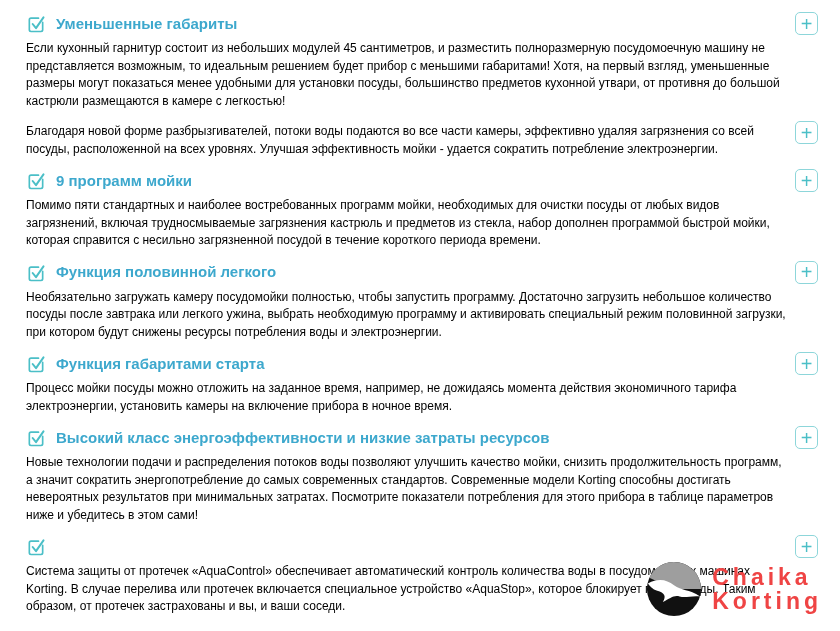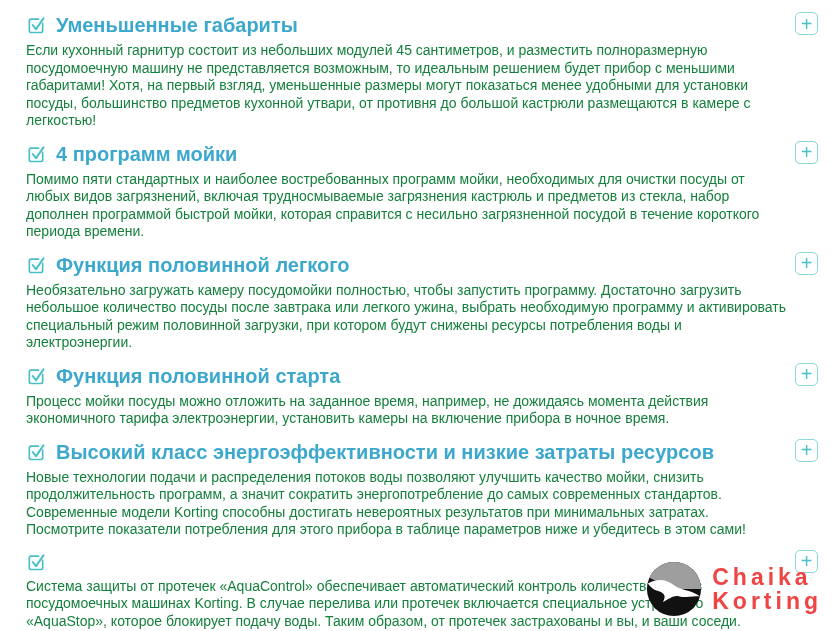--- a/index.html
+++ b/index.html
@@ -29,27 +29,27 @@
     cursor: pointer;
   }
   .check-icon {
     width: 20px;
     height: 20px;
     flex: 0 0 20px;
     display: block;
   }
   .feature-title {
     color: #3da8cd;
-    font-size: 20px;
+    font-size: 15px;
     font-weight: bold;
     line-height: 1.1;
   }
   .feature-body {
-    color: #15803d;
-    font-size: 14px;
+    color: #000000;
+    font-size: 12px;
     line-height: 17.5px;
     max-width: 775px;
   }
   .plus-btn {
     position: absolute;
     top: -2px;
     right: 0;
     width: 23px;
     height: 23px;
     border: 1px solid #8dd6da;
@@ -100,30 +100,31 @@
           <path d="M20 10 V19 Q20 21 18 21 H6 Q4 21 4 19 V7 Q4 5 6 5 H15" stroke="#4bbfc7" stroke-width="2" fill="none" stroke-linecap="round"></path>
           <path d="M8 12 L12 17 L21 4" stroke="#4bbfc7" stroke-width="2.4" fill="none" stroke-linecap="round" stroke-linejoin="round"></path>
         </svg>
         <span class="feature-title">Уменьшенные габариты</span>
       </div>
       <div class="feature-body">Если кухонный гарнитур состоит из небольших модулей 45 сантиметров, и разместить полноразмерную посудомоечную машину не представляется возможным, то идеальным решением будет прибор с меньшими габаритами! Хотя, на первый взгляд, уменьшенные размеры могут показаться менее удобными для установки посуды, большинство предметов кухонной утвари, от противня до большой кастрюли размещаются в камере с легкостью!</div>
       <button class="plus-btn">+</button>
     </div>
 
     <div class="feature">
+      <div class="feature-body">Благодаря новой форме разбрызгивателей, потоки воды подаются во все части камеры, эффективно удаляя загрязнения со всей посуды, расположенной на всех уровнях. Улучшая эффективность мойки - удается сократить потребление электроэнергии.</div>
       <button class="plus-btn">+</button>
     </div>
 
     <div class="feature">
       <div class="feature-head">
         <svg class="check-icon" viewBox="0 0 24 24" fill="none" xmlns="http://www.w3.org/2000/svg">
           <path d="M20 10 V19 Q20 21 18 21 H6 Q4 21 4 19 V7 Q4 5 6 5 H15" stroke="#4bbfc7" stroke-width="2" fill="none" stroke-linecap="round"></path>
           <path d="M8 12 L12 17 L21 4" stroke="#4bbfc7" stroke-width="2.4" fill="none" stroke-linecap="round" stroke-linejoin="round"></path>
         </svg>
-        <span class="feature-title">4 программ мойки</span>
+        <span class="feature-title">9 программ мойки</span>
       </div>
       <div class="feature-body">Помимо пяти стандартных и наиболее востребованных программ мойки, необходимых для очистки посуды от любых видов загрязнений, включая трудносмываемые загрязнения кастрюль и предметов из стекла, набор дополнен программой быстрой мойки, которая справится с несильно загрязненной посудой в течение короткого периода времени.</div>
       <button class="plus-btn">+</button>
     </div>
 
     <div class="feature">
       <div class="feature-head">
         <svg class="check-icon" viewBox="0 0 24 24" fill="none" xmlns="http://www.w3.org/2000/svg">
           <path d="M20 10 V19 Q20 21 18 21 H6 Q4 21 4 19 V7 Q4 5 6 5 H15" stroke="#4bbfc7" stroke-width="2" fill="none" stroke-linecap="round"></path>
           <path d="M8 12 L12 17 L21 4" stroke="#4bbfc7" stroke-width="2.4" fill="none" stroke-linecap="round" stroke-linejoin="round"></path>
@@ -133,21 +134,21 @@
       <div class="feature-body">Необязательно загружать камеру посудомойки полностью, чтобы запустить программу. Достаточно загрузить небольшое количество посуды после завтрака или легкого ужина, выбрать необходимую программу и активировать специальный режим половинной загрузки, при котором будут снижены ресурсы потребления воды и электроэнергии.</div>
       <button class="plus-btn">+</button>
     </div>
 
     <div class="feature">
       <div class="feature-head">
         <svg class="check-icon" viewBox="0 0 24 24" fill="none" xmlns="http://www.w3.org/2000/svg">
           <path d="M20 10 V19 Q20 21 18 21 H6 Q4 21 4 19 V7 Q4 5 6 5 H15" stroke="#4bbfc7" stroke-width="2" fill="none" stroke-linecap="round"></path>
           <path d="M8 12 L12 17 L21 4" stroke="#4bbfc7" stroke-width="2.4" fill="none" stroke-linecap="round" stroke-linejoin="round"></path>
         </svg>
-        <span class="feature-title">Функция половинной старта</span>
+        <span class="feature-title">Функция габаритами старта</span>
       </div>
       <div class="feature-body">Процесс мойки посуды можно отложить на заданное время, например, не дожидаясь момента действия экономичного тарифа электроэнергии, установить камеры на включение прибора в ночное время.</div>
       <button class="plus-btn">+</button>
     </div>
 
     <div class="feature">
       <div class="feature-head">
         <svg class="check-icon" viewBox="0 0 24 24" fill="none" xmlns="http://www.w3.org/2000/svg">
           <path d="M20 10 V19 Q20 21 18 21 H6 Q4 21 4 19 V7 Q4 5 6 5 H15" stroke="#4bbfc7" stroke-width="2" fill="none" stroke-linecap="round"></path>
           <path d="M8 12 L12 17 L21 4" stroke="#4bbfc7" stroke-width="2.4" fill="none" stroke-linecap="round" stroke-linejoin="round"></path>

